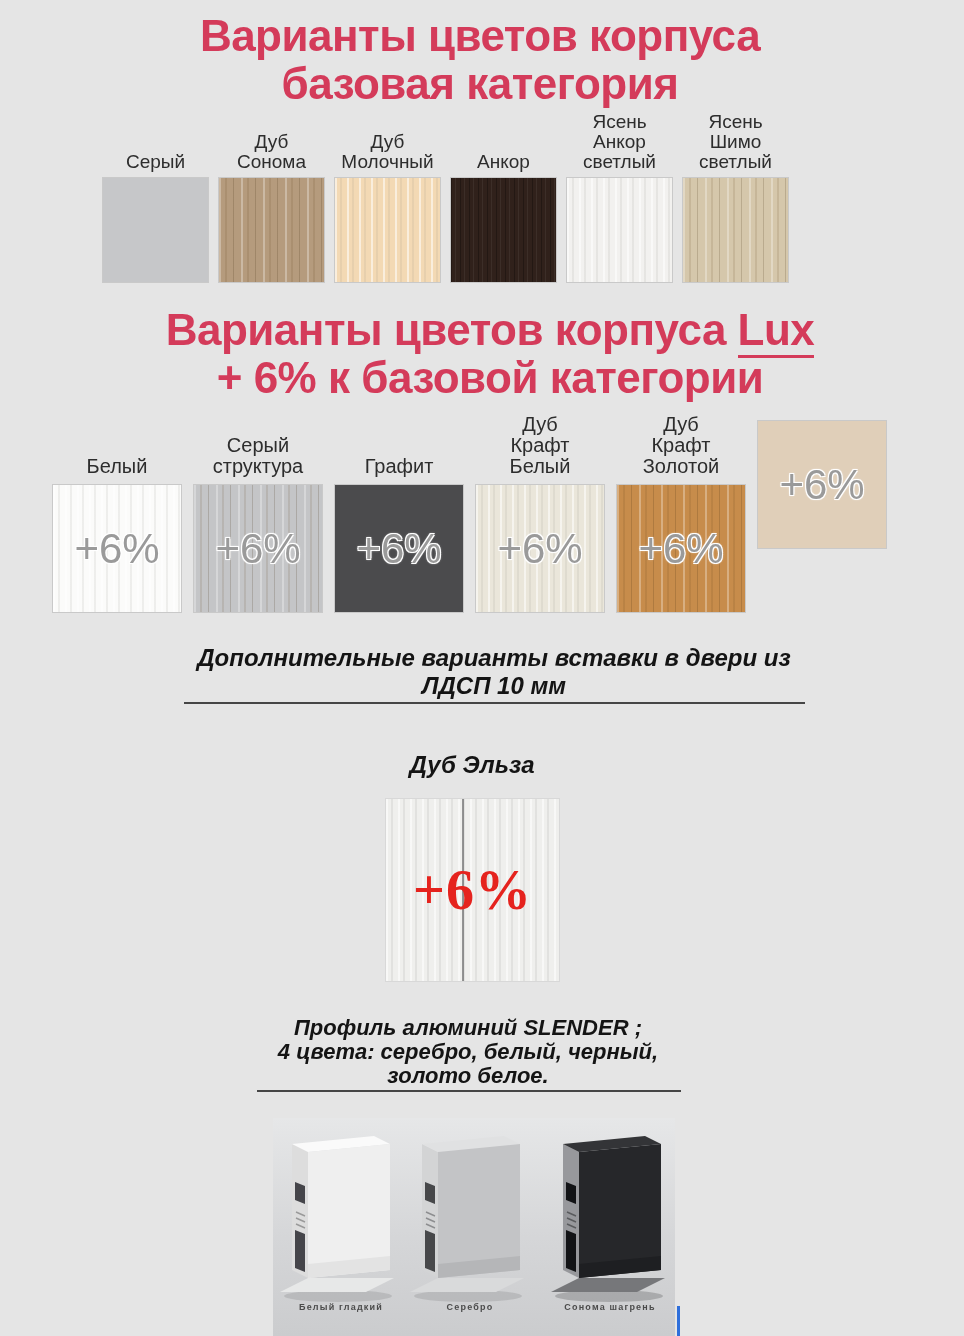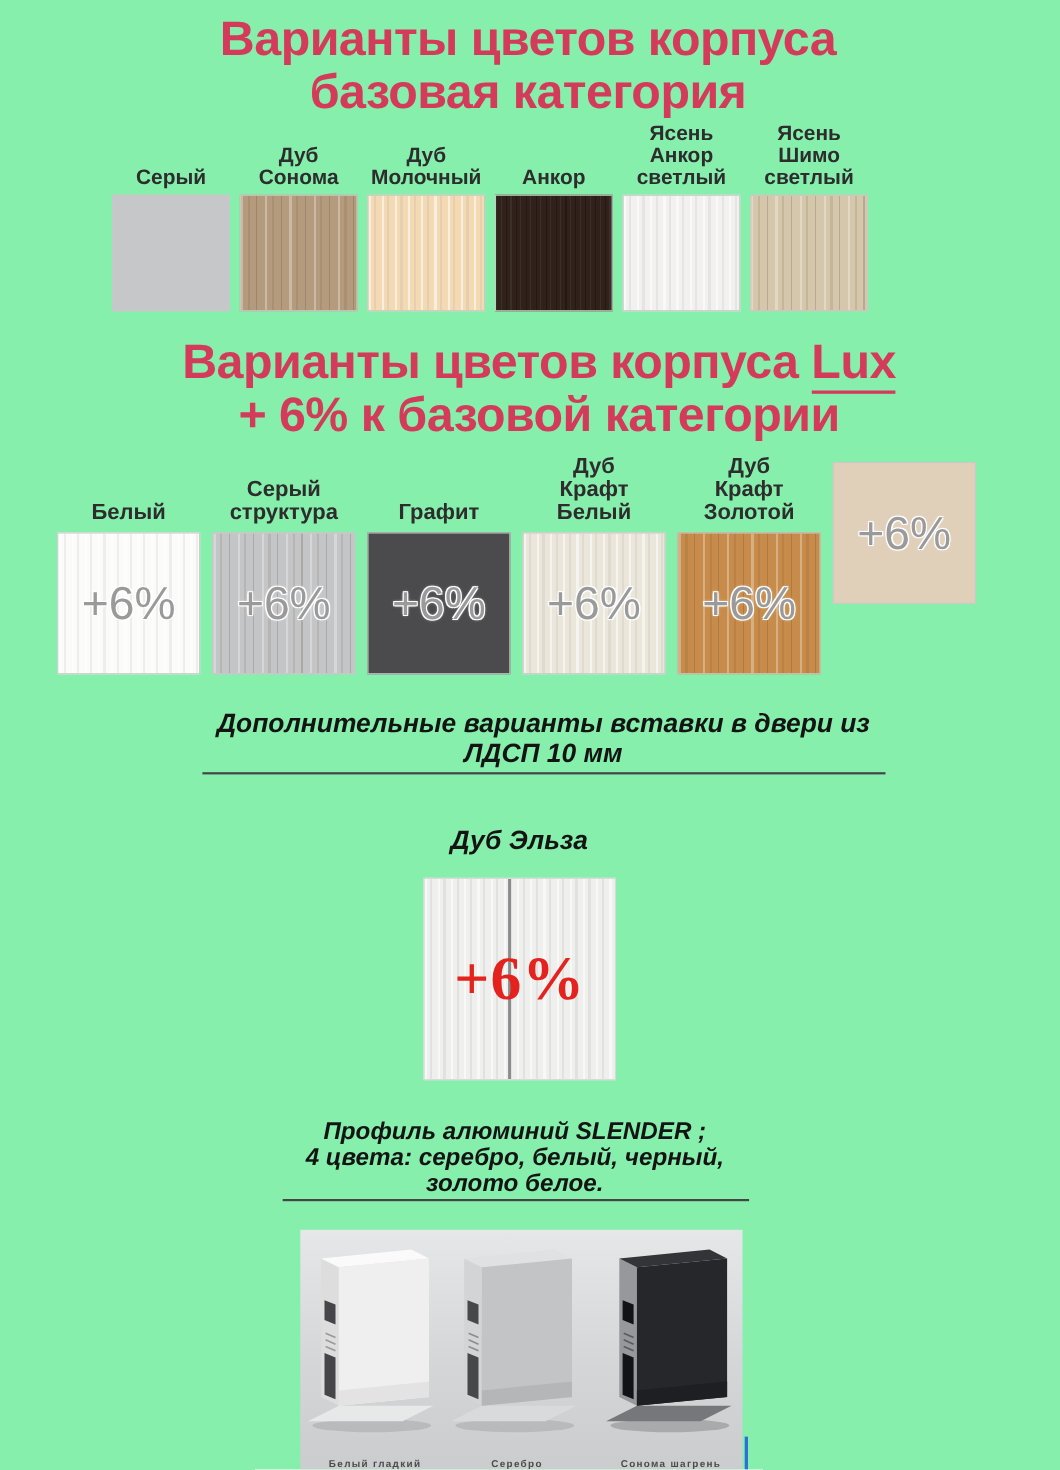--- a/index.html
+++ b/index.html
@@ -2,21 +2,21 @@
 <html><head>
 <meta charset="utf-8">
 <style>
   html, body {
     margin: 0; padding: 0;
     width: 964px; height: 1336px;
     overflow: hidden;
     background: #ffffff;
     font-family: "Liberation Sans", "DejaVu Sans", sans-serif;
   }
-  .page { position: relative; width: 964px; height: 1336px; background: #86efac; }
+  .page { position: relative; width: 964px; height: 1336px; background: #e5e5e5; }
 
   
   .big-title {
     position: absolute; width: 964px; text-align: center;
     font-weight: bold; font-size: 44px; line-height: 48px;
     letter-spacing: -0.5px;
   }
   .title-base { top: 12px; left: -2px; }
   .title-lux  { top: 306px; left: 8px; }
   .u-accent { border-bottom: 3px solid currentColor; padding-bottom: 1px; }
@@ -24,21 +24,21 @@
   
   .row { position: absolute; display: flex; }
   .row-base { left: 102px; top: 118px; gap: 9px; }
   .row-lux  { left: 52px;  top: 420px; gap: 11px; }
   .cell { display: flex; flex-direction: column; }
   .row-base .cell { width: 107px; }
   .row-lux  .cell { width: 130px; }
   .cell-label {
     display: flex; align-items: flex-end; justify-content: center;
     text-align: center; white-space: pre-line;
-    font-weight: bold; color: #2d2d2d;
+    font-weight: normal; color: #2d2d2d;
   }
   .row-base .cell-label { height: 59px; font-size: 19px; line-height: 20px; padding-bottom: 5px; box-sizing: border-box; }
   .row-lux  .cell-label { height: 64px; font-size: 20px; line-height: 21px; padding-bottom: 7px; box-sizing: border-box; }
   .swatch {
     position: relative; border: 1px solid #c9c9c9; box-sizing: border-box;
     display: flex; align-items: center; justify-content: center;
   }
   .row-base .swatch { height: 106px; }
   .row-lux  .swatch { height: 129px; }
 
@@ -114,21 +114,21 @@
   .profile-white  .f-ledge { fill: #e3e3e3; } .profile-white  .f-hole  { fill: #45454a; }
   .profile-silver .f-top   { fill: #e0e1e2; } .profile-silver .f-front { fill: #c3c4c6; }
   .profile-silver .f-cut   { fill: #d3d4d5; } .profile-silver .f-base  { fill: #d9dadb; }
   .profile-silver .f-ledge { fill: #b5b6b8; } .profile-silver .f-hole  { fill: #47484a; }
   .profile-black  .f-top   { fill: #333437; } .profile-black  .f-front { fill: #26272a; }
   .profile-black  .f-cut   { fill: #97989c; } .profile-black  .f-base  { fill: #76777a; }
   .profile-black  .f-ledge { fill: #1e1f22; } .profile-black  .f-hole  { fill: #121316; }
 
   .photo-label {
     position: absolute; top: 184px; width: 140px; text-align: center;
-    font-size: 9px; font-weight: bold; letter-spacing: 1.2px; color: #4b4b4b; margin-top: 24px;
+    font-size: 9px; font-weight: bold; letter-spacing: 1.2px; color: #4b4b4b;
   }
   .photo-label-1 { left: -2px; }
   .photo-label-2 { left: 127px; }
   .photo-label-3 { left: 267px; }
 
   .text-cursor { position: absolute; left: 677px; top: 1306px; width: 3px; height: 30px; background: #2e6fdb; }
 </style>
 </head>
 <body>
 

